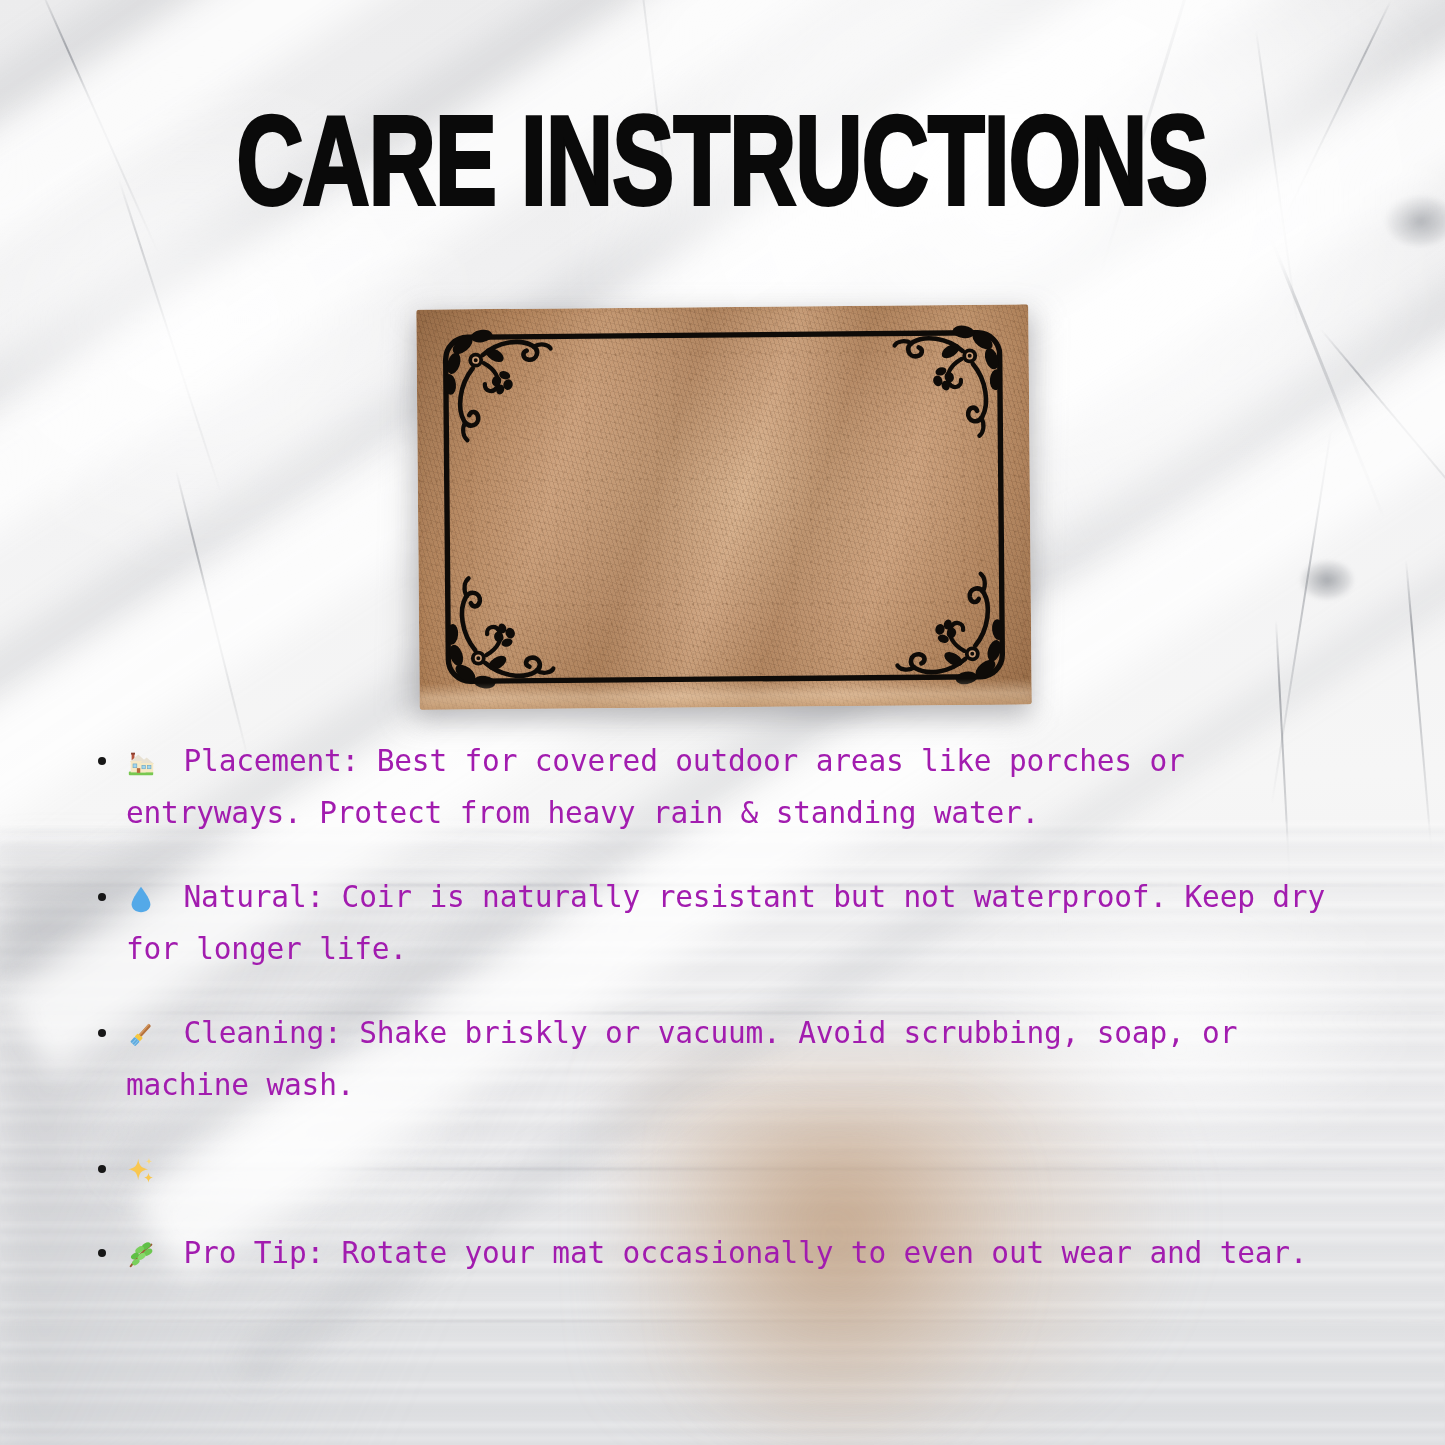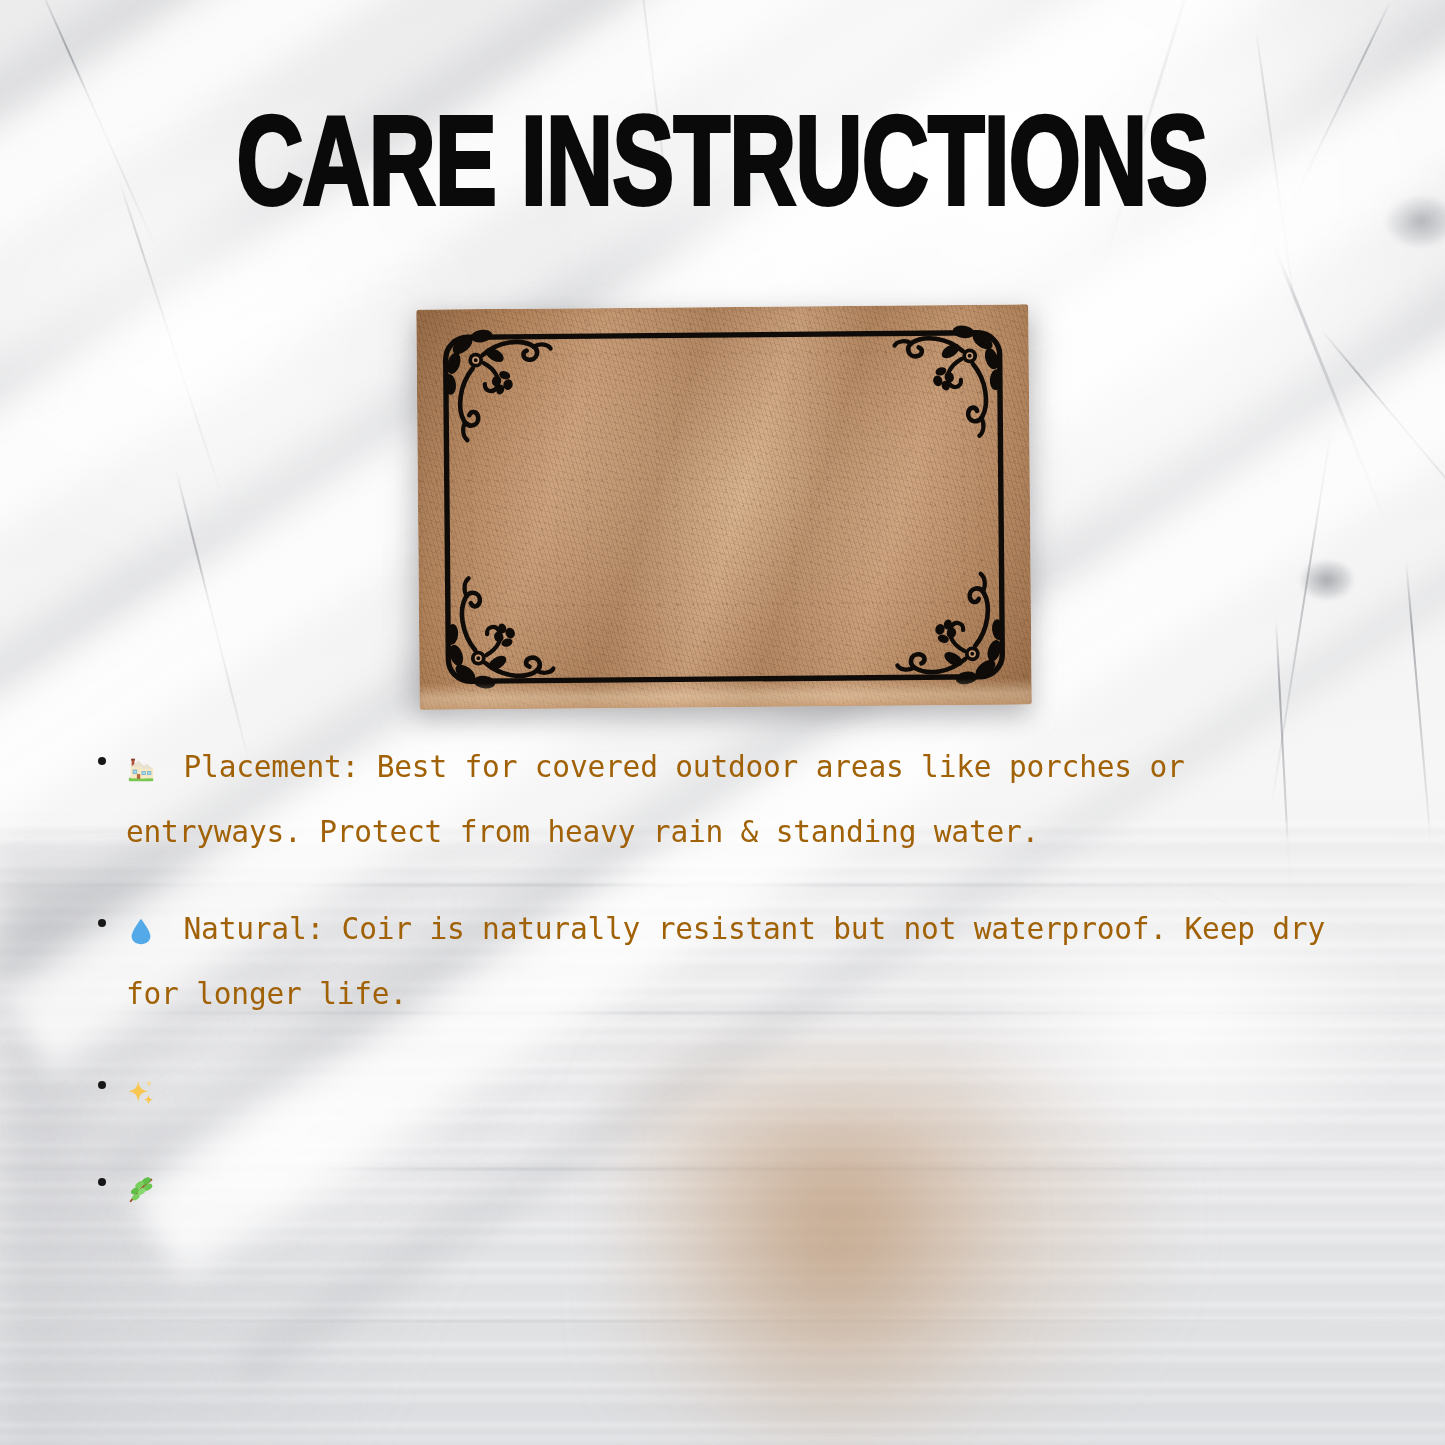--- a/index.html
+++ b/index.html
@@ -262,23 +262,23 @@
     z-index:12;
     padding:0 70px 0 86px;
   }
   .bullet{
     position:relative;
     display:block;
     margin-bottom:32px;
     padding-left:40px;
     font-family:"DejaVu Sans Mono", monospace;
     font-size:29.5px;
-    line-height:65px;
+    line-height:52px;
     letter-spacing:-0.2px;
-    color:#a16207;
+    color:#a21caf;
     font-weight:500;
   }
   .bullet:last-child{ margin-bottom:0; }
   .bullet .dot{
     position:absolute; left:12px; top:22px;
     width:8px; height:8px; border-radius:50%;
     background:#171717;
   }
   .bullet .emo{
     display:inline-block;
@@ -426,20 +426,36 @@
       <span class="dot"></span>
       <span class="emo">
         <svg width="30" height="30" viewBox="0 0 32 32">
           <path d="M16 3 C16 3 6 16 6 21.6 C6 26.8 10.5 30 16 30 C21.5 30 26 26.8 26 21.6 C26 16 16 3 16 3 Z" fill="#54a9e8"></path>
           <path d="M16 3 C16 3 11 9.5 8.6 15 C10.5 11 13.6 6.6 16 3 Z" fill="#8fc9f0" opacity=".85"></path>
         </svg>
       </span>
       <span class="txt">Natural: Coir is naturally resistant but not waterproof. Keep dry for longer life.</span>
     </div>
 
+    <div class="bullet">
+      <span class="dot"></span>
+      <span class="emo">
+        <svg width="30" height="30" viewBox="0 0 32 32">
+          <g transform="rotate(42 16 16)">
+            <rect x="14" y="1.5" width="3.6" height="16" rx="1.4" fill="#b5713c"></rect>
+            <rect x="14" y="1.5" width="1.5" height="16" fill="#d49a63"></rect>
+            <rect x="12.2" y="17" width="7.4" height="5" rx="1" fill="#f5c842"></rect>
+            <rect x="12.2" y="22" width="7.4" height="7" rx="1" fill="#5ea9dd"></rect>
+            <rect x="14.4" y="22" width="1.1" height="7" fill="#8cc6ec"></rect>
+            <rect x="17.2" y="22" width="1.1" height="7" fill="#8cc6ec"></rect>
+          </g>
+        </svg>
+      </span>
+      <span class="txt">Cleaning: Shake briskly or vacuum. Avoid scrubbing, soap, or machine wash.</span>
+    </div>
 
     <div class="bullet">
       <span class="dot"></span>
       <span class="emo">
         <svg width="30" height="30" viewBox="0 0 32 32">
           <path d="M13 3 C14 10.5 16.5 13 23.5 14.2 C16.5 15.4 14 18 13 25.5 C12 18 9.5 15.4 2.5 14.2 C9.5 13 12 10.5 13 3 Z" fill="#f9c74f"></path>
           <path d="M24 17.5 C24.5 21.2 25.8 22.4 29.2 23 C25.8 23.6 24.5 24.9 24 28.5 C23.5 24.9 22.2 23.6 18.8 23 C22.2 22.4 23.5 21.2 24 17.5 Z" fill="#f9c74f"></path>
           <path d="M24.5 2 C24.8 4.4 25.6 5.2 28 5.6 C25.6 6 24.8 6.8 24.5 9.2 C24.2 6.8 23.4 6 21 5.6 C23.4 5.2 24.2 4.4 24.5 2 Z" fill="#fbd97a"></path>
         </svg>
       </span>
@@ -451,16 +467,17 @@
         <svg width="30" height="30" viewBox="0 0 32 32">
           <path d="M5 28 C10 21, 18 12, 27 5" fill="none" stroke="#9a5a34" stroke-width="2.2" stroke-linecap="round"></path>
           <ellipse cx="21.5" cy="6.5" rx="5.2" ry="3.2" transform="rotate(-34 21.5 6.5)" fill="#5fbf46"></ellipse>
           <ellipse cx="14.5" cy="10.5" rx="5" ry="3.1" transform="rotate(-34 14.5 10.5)" fill="#79cf5c"></ellipse>
           <ellipse cx="23.5" cy="13" rx="5" ry="3.1" transform="rotate(-34 23.5 13)" fill="#6cc750"></ellipse>
           <ellipse cx="16.5" cy="17.5" rx="4.8" ry="3" transform="rotate(-34 16.5 17.5)" fill="#86d96a"></ellipse>
           <ellipse cx="9.5" cy="17" rx="4.6" ry="2.9" transform="rotate(-34 9.5 17)" fill="#5fbf46"></ellipse>
           <ellipse cx="10.5" cy="23.5" rx="4.4" ry="2.8" transform="rotate(-34 10.5 23.5)" fill="#79cf5c"></ellipse>
         </svg>
       </span>
+      <span class="txt">Pro Tip: Rotate your mat occasionally to even out wear and tear.</span>
     </div>
 
   </div>
 </div>
 
 </body></html>

